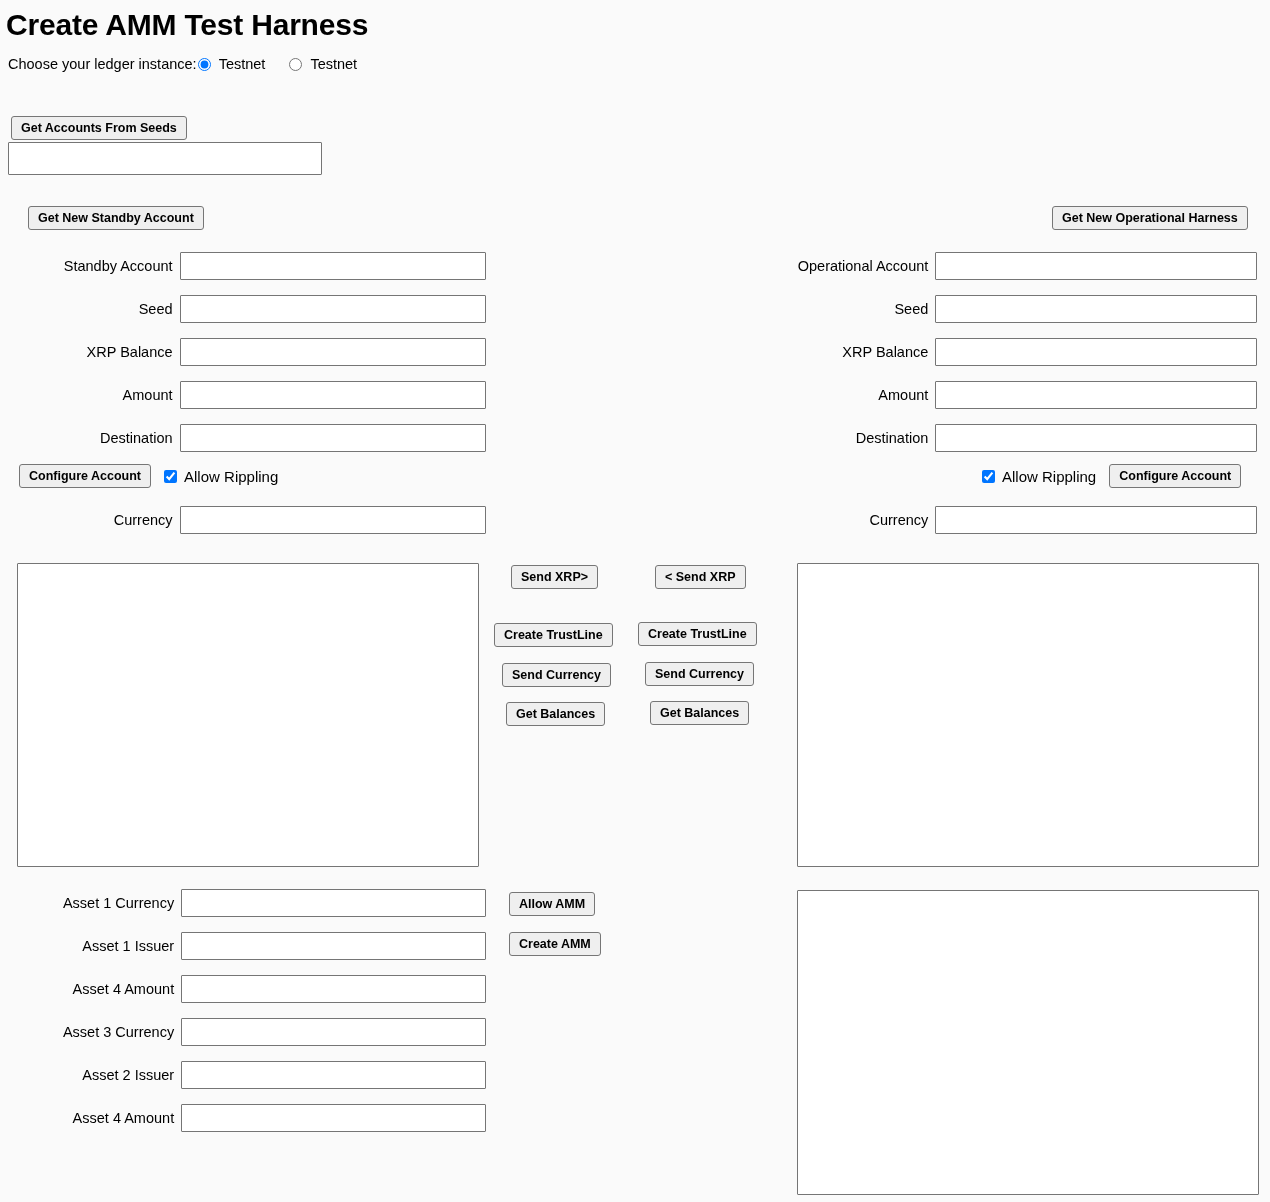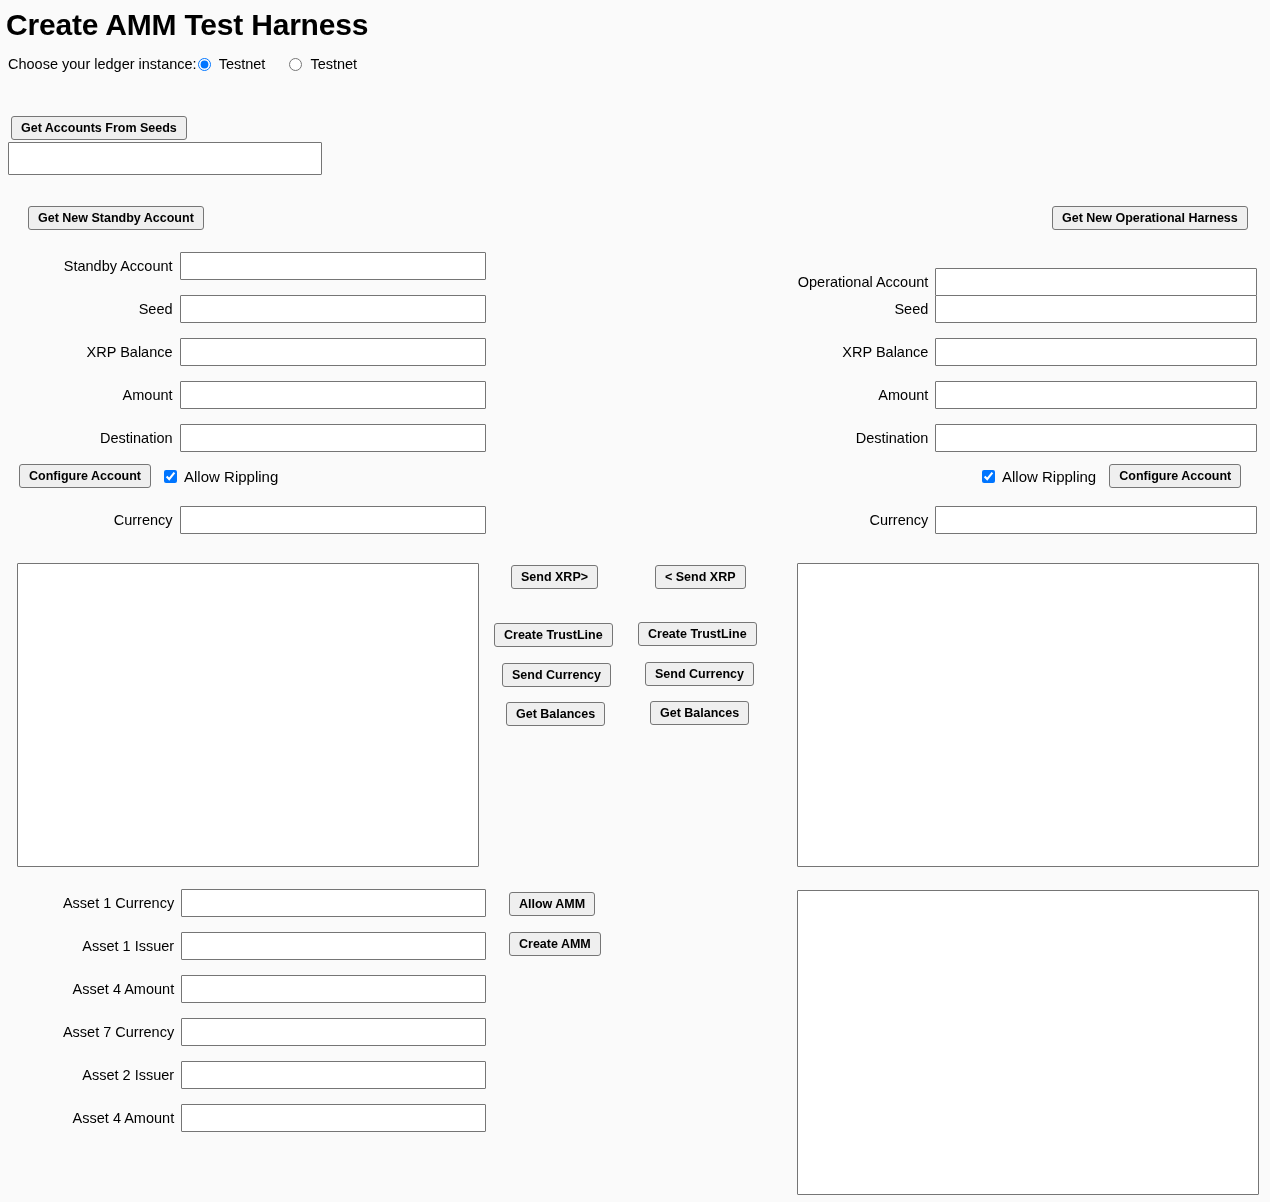--- a/index.html
+++ b/index.html
@@ -149,21 +149,21 @@
 </div>
 <div class="field-row lrow" style="top:381px">
   <span class="flabel">Amount</span>
   <input type="text" value="" style="">
 </div>
 <div class="field-row lrow" style="top:424px">
   <span class="flabel">Destination</span>
   <input type="text" value="" style="">
 </div>
 
-<div class="field-row rrow" style="top:268px">
+<div class="field-row rrow" style="top:252px">
   <span class="flabel">Operational Account</span>
   <input type="text" value="" style="">
 </div>
 <div class="field-row rrow" style="top:295px">
   <span class="flabel">Seed</span>
   <input type="text" value="" style="">
 </div>
 <div class="field-row rrow" style="top:338px">
   <span class="flabel">XRP Balance</span>
   <input type="text" value="" style="">
@@ -222,21 +222,21 @@
 </div>
 <div class="field-row lrow" style="top:932px">
   <span class="flabel">Asset 1 Issuer</span>
   <input type="text" style="width: 320px;" value="">
 </div>
 <div class="field-row lrow" style="top:975px">
   <span class="flabel">Asset 4 Amount</span>
   <input type="text" style="width: 320px;" value="">
 </div>
 <div class="field-row lrow" style="top:1018px">
-  <span class="flabel">Asset 7 Currency</span>
+  <span class="flabel">Asset 3 Currency</span>
   <input type="text" style="width: 320px;" value="">
 </div>
 <div class="field-row lrow" style="top:1061px">
   <span class="flabel">Asset 2 Issuer</span>
   <input type="text" style="width: 320px;" value="">
 </div>
 <div class="field-row lrow" style="top:1104px">
   <span class="flabel">Asset 4 Amount</span>
   <input type="text" style="width: 320px;" value="">
 </div>

